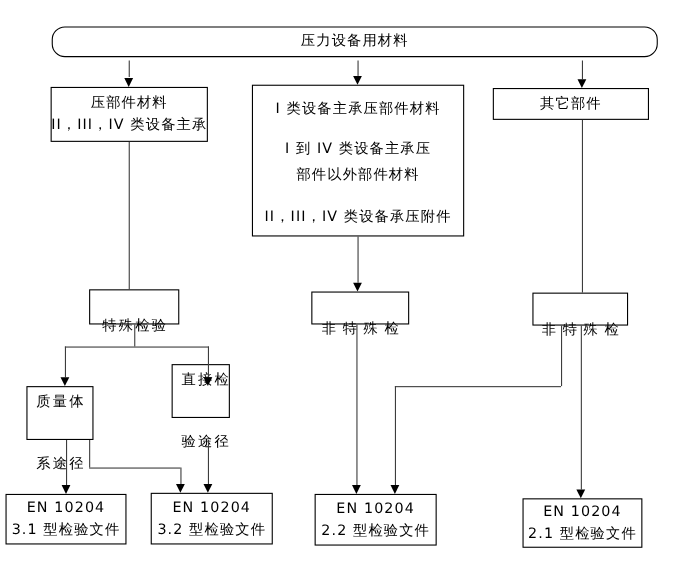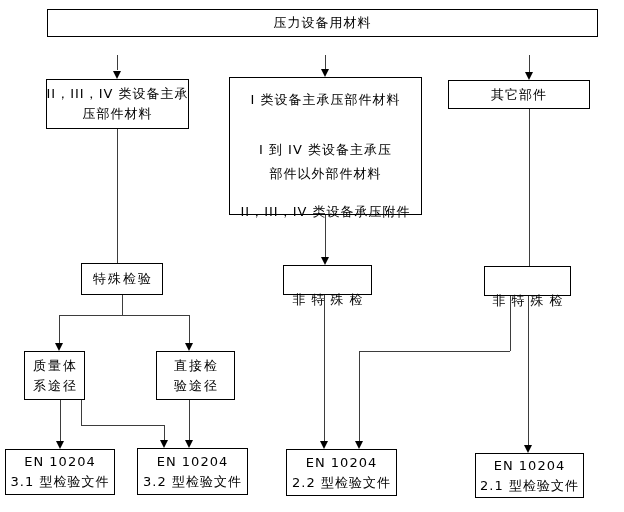--- a/index.html
+++ b/index.html
@@ -21,40 +21,40 @@
     flex-direction: column;
     align-items: center;
     justify-content: center;
     text-align: center;
     font-size: 13px;
     line-height: 20px;
     letter-spacing: 1px;
   }
   .node .ln { white-space: nowrap; }
   .spread { letter-spacing: 6px; margin-right: -6px; margin-top: 40px; }
-  .semi   { letter-spacing: 2px; margin-right: -2px; }
+  .semi   { letter-spacing: 2px; margin-right: -2px; margin-top: 36px; }
 
   
-  #n-root            { left:47px;  top:9px;  width:551px; height:28px; }
+  #n-root            { left:47px;  top:24px;  width:551px; height:28px;border-radius:12px; }
   #n-branch-left     { left:46px;  top:79px;  width:143px; height:50px; }
   #n-branch-mid      { left:229px; top:77px;  width:193px; height:138px; justify-content:flex-start; }
   #n-branch-right    { left:448px; top:80px;  width:142px; height:29px; }
   #n-special         { left:81px;  top:263px; width:82px;  height:32px; }
   #n-nonspecial-mid  { left:283px; top:265px; width:89px;  height:30px; }
   #n-nonspecial-right{ left:484px; top:266px; width:87px;  height:30px; }
   #n-quality         { left:24px;  top:351px; width:61px;  height:49px; }
-  #n-direct          { left:156px; top:351px; width:79px;  height:49px; }
+  #n-direct          { left:156px; top:331px; width:53px;  height:49px;align-items:flex-end; }
   #n-en31            { left:5px;   top:449px; width:110px; height:46px; }
   #n-en32            { left:137px; top:448px; width:111px; height:47px; }
   #n-en22            { left:286px; top:449px; width:111px; height:47px; }
   #n-en21            { left:475px; top:453px; width:109px; height:45px; }
 
   
   #n-branch-mid .p1  { margin-top:12px; }
-  #n-branch-mid .p2a { margin-top:30px;text-align:right; }
+  #n-branch-mid .p2a { margin-top:16px;text-align:right; }
   #n-branch-mid .p2b { margin-top:4px; }
   #n-branch-mid .p3  { margin-top:18px;text-align:center; }
 
   
   .vline { position: absolute; width: 1px; background: #3d3d3d; }
   .hline { position: absolute; height: 1px; background: #3d3d3d; }
   .arrow {
     position: absolute;
     width: 0; height: 0;
     border-left: 4px solid transparent;
@@ -65,22 +65,22 @@
 </head>
 <body>
 
 <div class="canvas">
 
   <div class="node" id="n-root">
     <span class="ln">压力设备用材料</span>
   </div>
 
   <div class="node" id="n-branch-left">
+    <span class="ln">压部件材料</span>
     <span class="ln">II，III，IV 类设备主承</span>
-    <span class="ln">压部件材料</span>
   </div>
 
   <div class="node" id="n-branch-mid">
     <span class="ln p1">I 类设备主承压部件材料</span>
     <span class="ln p2a">I 到 IV 类设备主承压</span>
     <span class="ln p2b">部件以外部件材料</span>
     <span class="ln p3">II，III，IV 类设备承压附件</span>
   </div>
 
   <div class="node" id="n-branch-right">

